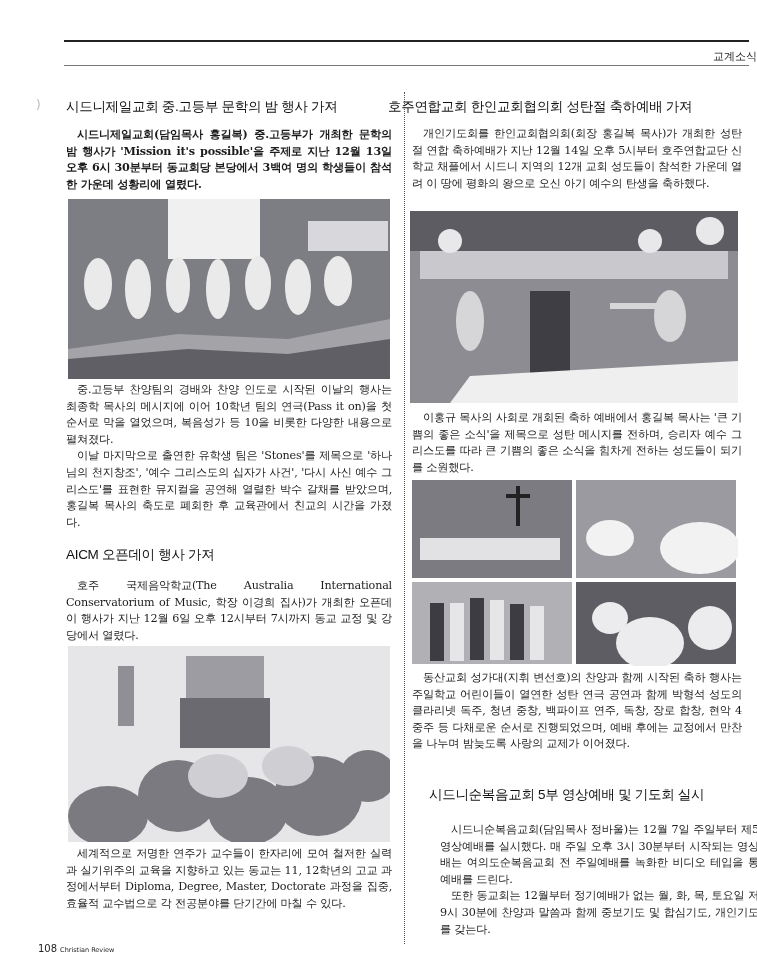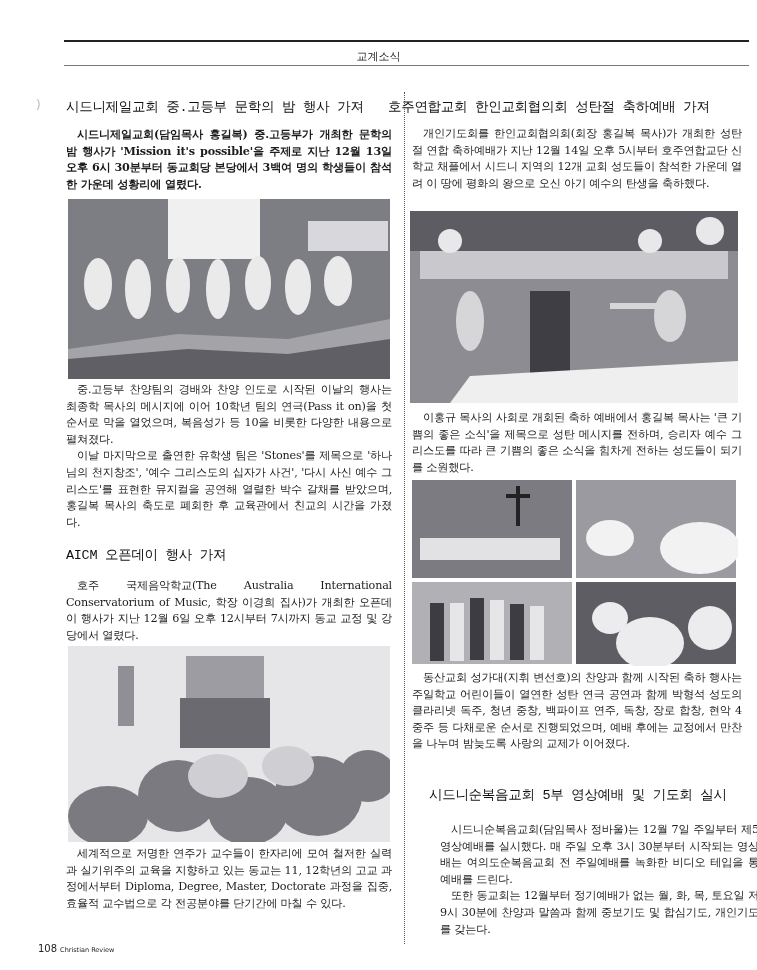--- a/index.html
+++ b/index.html
@@ -1,24 +1,24 @@
 <!DOCTYPE html>
 <html><head>
 <meta charset="utf-8">
 <style>
   html, body { margin: 0; padding: 0; background: #ffffff; }
   body { width: 757px; height: 970px; position: relative; overflow: hidden;
          font-family: "DejaVu Serif", serif; color: #1a1a1a; }
   .rule-top { position: absolute; left: 64px; right: 8px; top: 40px; height: 2px; background: #222; }
-  .section-label { position: absolute; left: 0; right: 0; top: 49px; text-align: center;
+  .section-label { position: absolute; left: 0; right: 0; top: 49px; text-align: right;
          font-family: "DejaVu Sans", sans-serif; font-size: 11px; color: #222; }
   .rule-sub { position: absolute; left: 64px; right: 8px; top: 65px; height: 1px; background: #777; }
   .col-divider { position: absolute; left: 404px; top: 92px; height: 852px; width: 0;
          border-left: 1px dotted #555; }
-  .headline { position: absolute; font-family: Liberation Mono, monospace; font-size: 13.5px;
+  .headline { position: absolute; font-family: Liberation Sans, sans-serif; font-size: 13.5px;
          font-weight: normal; color: #111; white-space: nowrap; letter-spacing: -0.3px; }
   .para { position: absolute; font-size: 11.2px; line-height: 16.6px; text-align: justify;
          color: #1c1c1c; letter-spacing: -0.2px; }
   .para p { margin: 0; text-indent: 11px; }
   .photo { position: absolute; overflow: hidden; background: #8a8a8f; }
   .photo svg { display: block; width: 100%; height: 100%; }
   .footer { position: absolute; left: 38px; top: 943px; font-family: "DejaVu Sans", sans-serif;
          font-size: 10px; color: #222; }
   .footer .mag { font-size: 6.5px; margin-left: 3px; }
   .margin-mark { position: absolute; left: 36px; top: 98px; font-size: 12px; color: #bbb;

